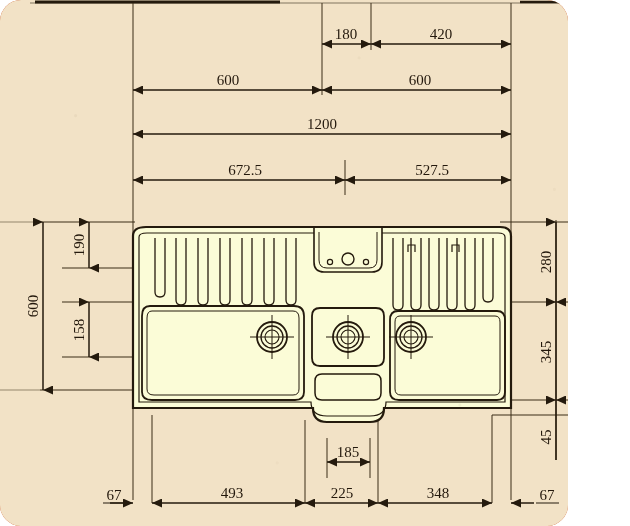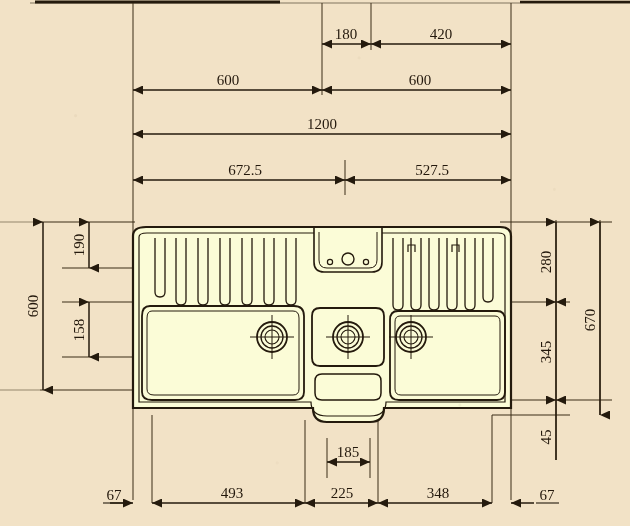--- a/index.html
+++ b/index.html
@@ -2,25 +2,26 @@
 <html><head>
 <meta charset="utf-8">
 <style>
   html, body {
     margin: 0;
     padding: 0;
     background: #ffffff;
   }
   #sheet {
     position: relative;
-    width: 630px;
+    width: 568px;
     height: 526px;
     overflow: hidden;
     font-family: "Liberation Serif", serif;
     background: #c2410c;
+    border-radius: 21px;
   }
   #sheet svg {
     position: absolute;
     left: 0;
     top: 0;
     display: block;
   }
   .dimtext {
     font-family: "Liberation Serif", serif;
     font-size: 15px;

